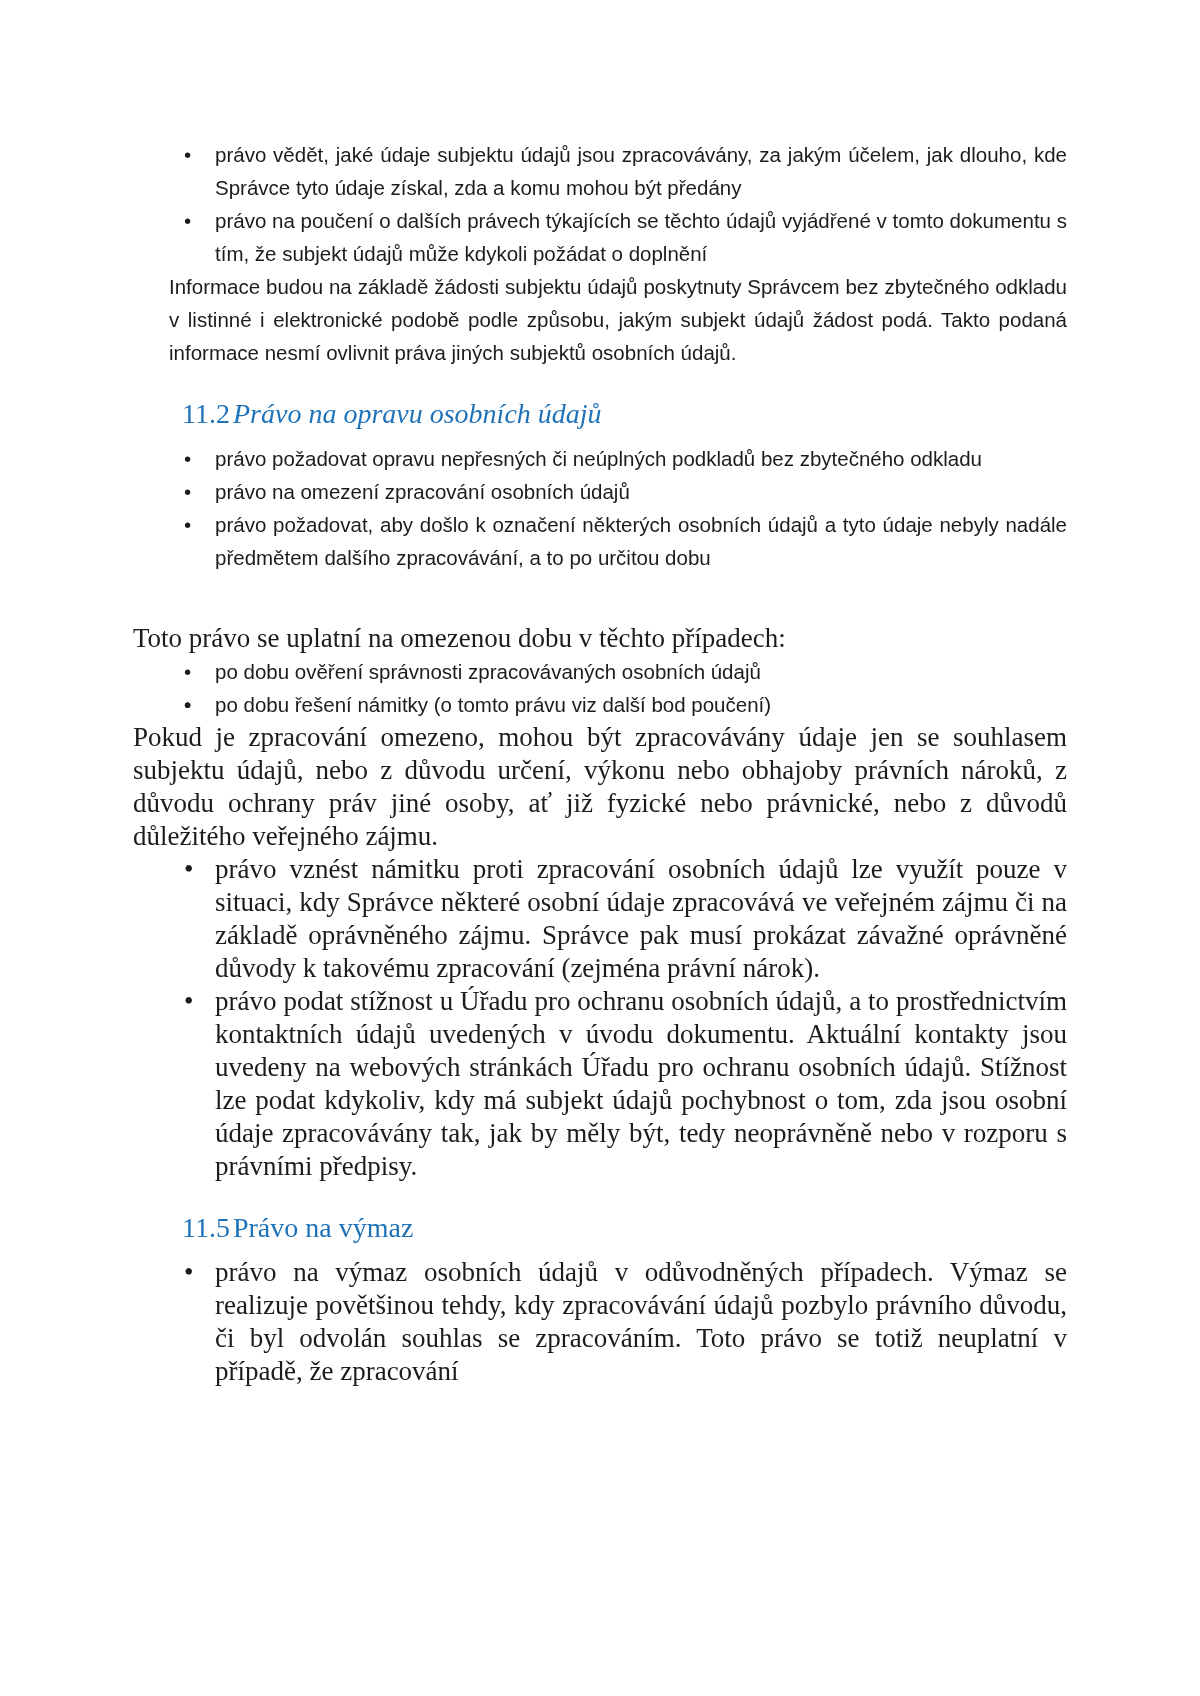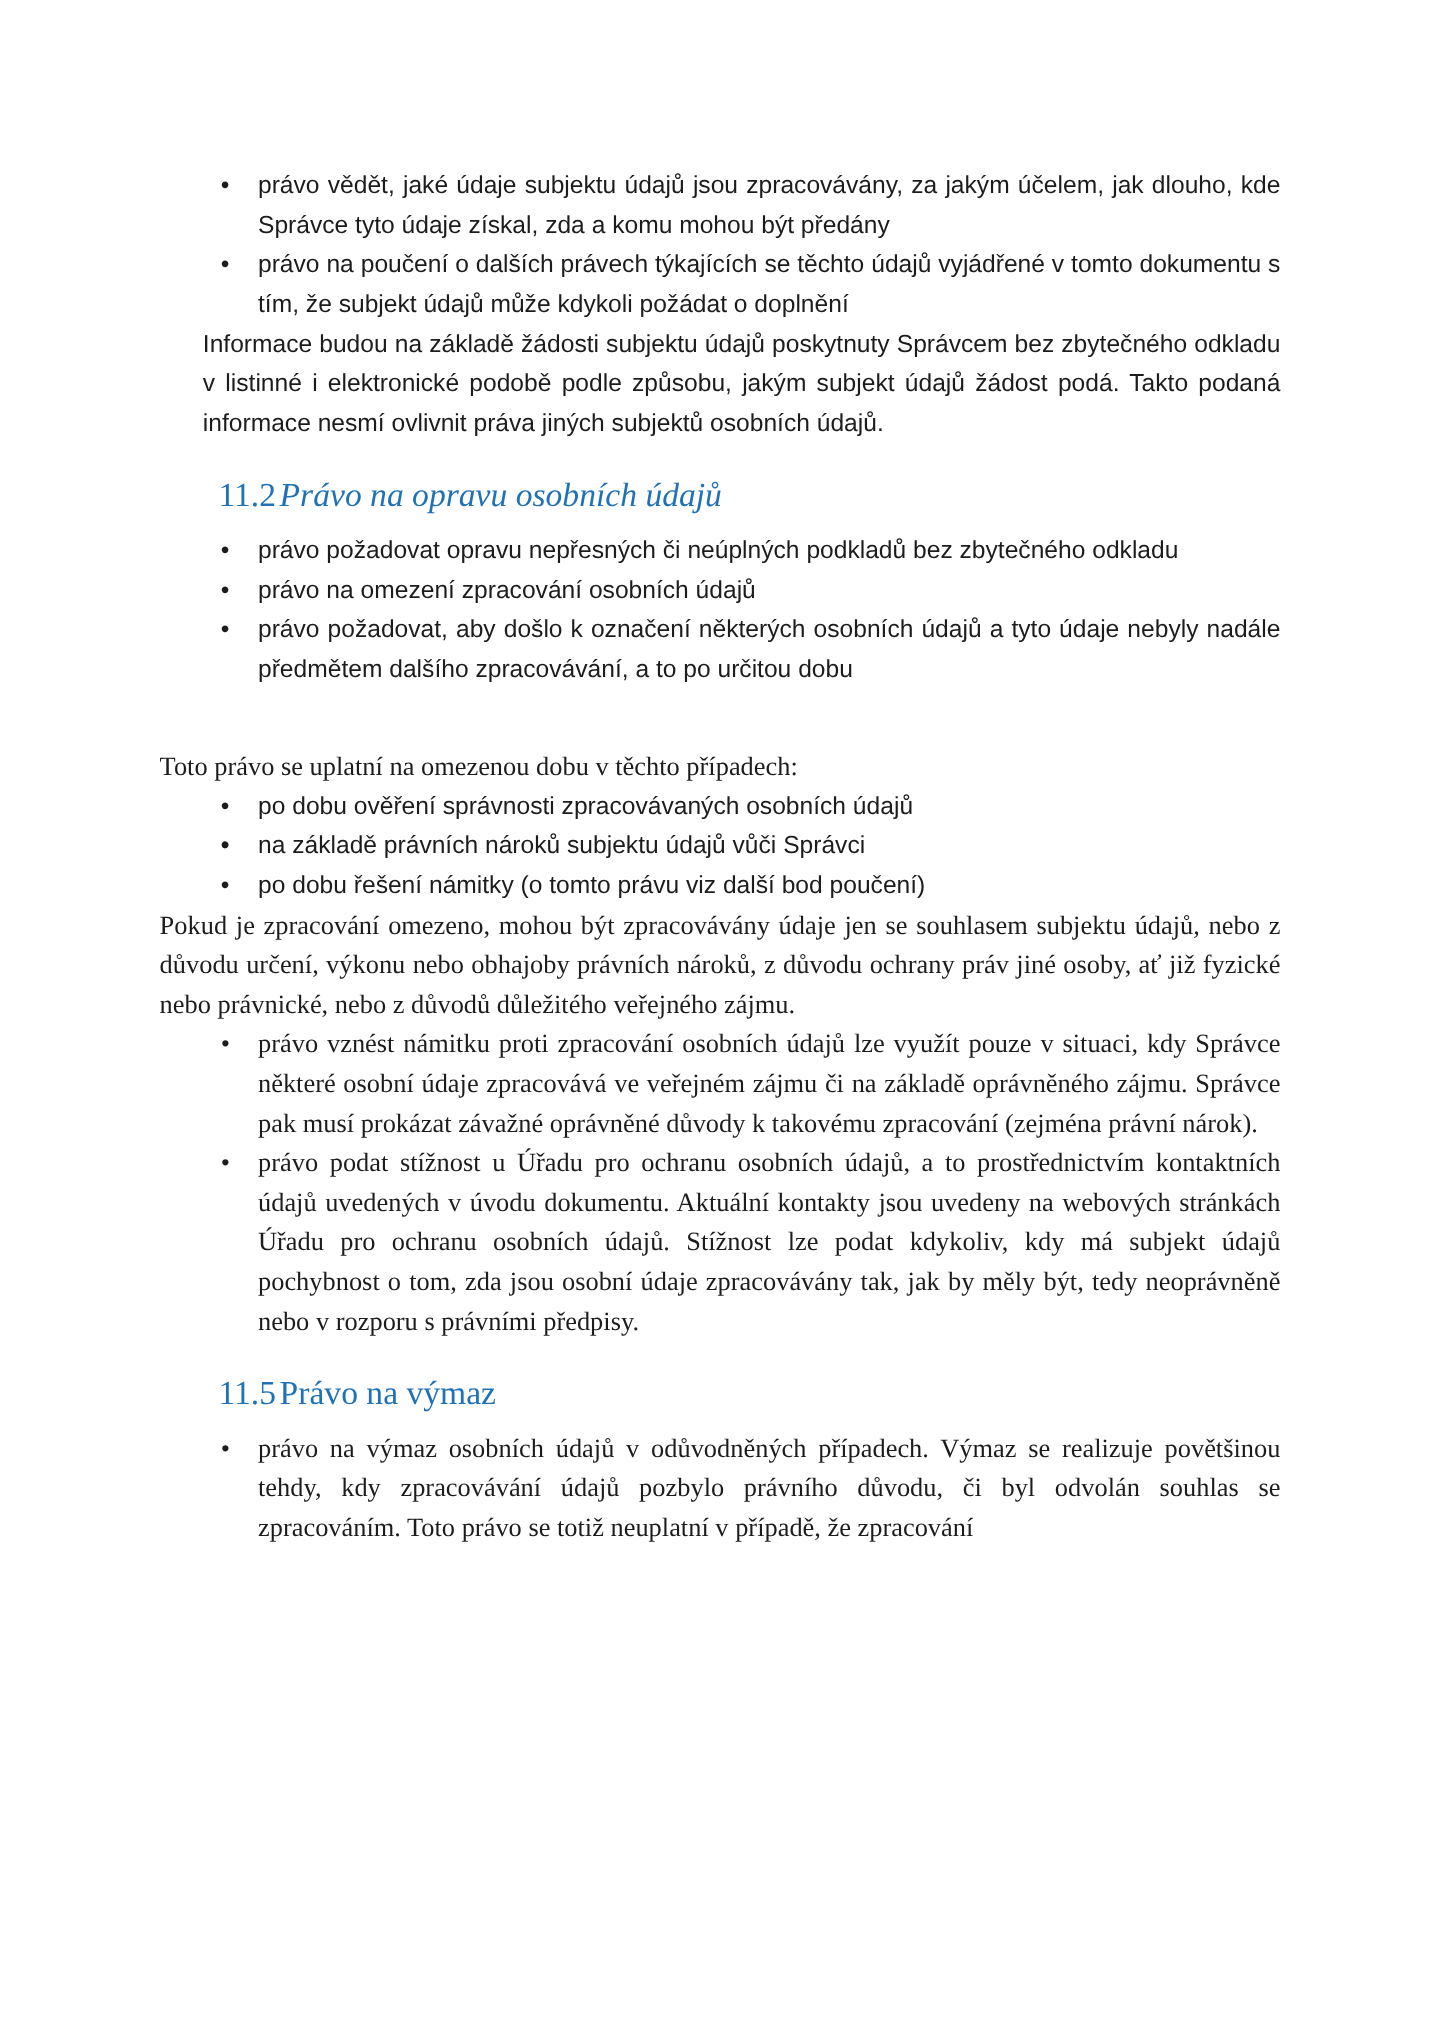--- a/index.html
+++ b/index.html
@@ -18,21 +18,21 @@
     color:var(--text-color);
   }
   .content{
     position:absolute;
     left:133px;
     top:138px;
     width:934px;
   }
   
   .sans{font-family:"Liberation Sans","DejaVu Sans",sans-serif;font-size:20.5px;line-height:33px;margin-left:36px;}
-  .serif{font-family:"Liberation Serif","DejaVu Serif",serif;font-size:22px;line-height:33px;}
+  .serif{font-family:"Liberation Serif","DejaVu Serif",serif;font-size:27px;line-height:33px;}
   p{margin:0;text-align:justify;}
   p.flow-gap{margin-top:48px;}
   ul.bullets{list-style:none;margin:0;padding:0;}
   ul.bullets li{
     position:relative;
     padding-left:82px;
     text-align:justify;
   }
   .bullet-marker{
     position:absolute;
@@ -94,21 +94,20 @@
       <ul class="bullets sans">
         <li>
           <span class="bullet-marker">•</span>
           <span>po dobu ověření správnosti zpracovávaných osobních údajů</span>
         </li>
         <li>
           <span class="bullet-marker">•</span>
         </li>
         <li>
           <span class="bullet-marker">•</span>
-          <span>na základě právních nároků subjektu údajů vůči Správci</span>
         </li>
         <li>
           <span class="bullet-marker">•</span>
           <span>po dobu řešení námitky (o tomto právu viz další bod poučení)</span>
         </li>
       </ul>
 
       <p class="serif">Pokud je zpracování omezeno, mohou být zpracovávány údaje jen se souhlasem subjektu údajů, nebo z důvodu určení, výkonu nebo obhajoby právních nároků, z důvodu ochrany práv jiné osoby, ať již fyzické nebo právnické, nebo z důvodů důležitého veřejného zájmu.</p>
     </div>
 

